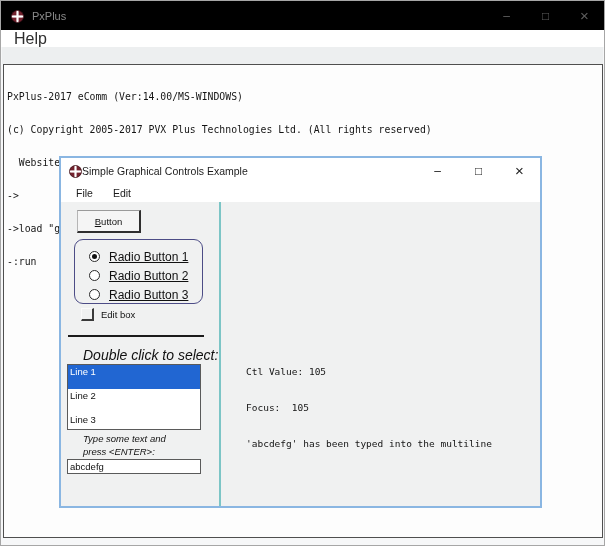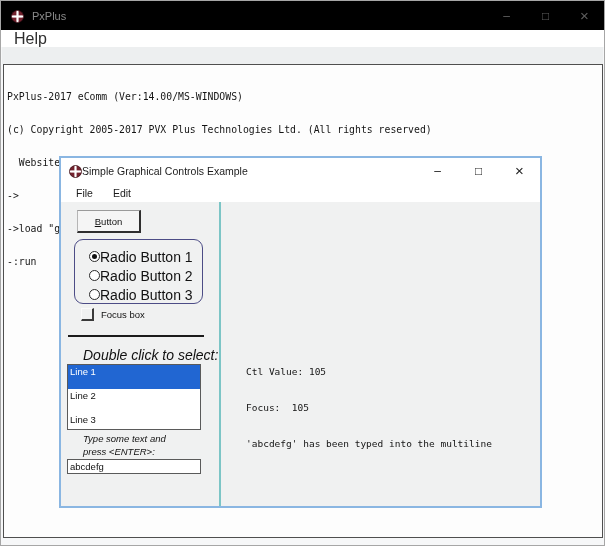--- a/index.html
+++ b/index.html
@@ -48,21 +48,21 @@
     display:flex; align-items:center; justify-content:center;
   }
   .mnemonic { text-decoration:underline; }
   .radio-group {
     position:absolute; left:13px; top:37px; width:129px; height:65px;
     border:1px solid #4c4c86; border-radius:9px; padding-top:7px;
   }
   .radio-row { display:flex; align-items:center; height:19px; padding-left:14px; }
   .radio-circle { width:11px; height:11px; border:1px solid #2a2a2a; border-radius:50%; background:#fff; position:relative; flex:0 0 auto; }
   .radio-circle.selected::after { content:""; position:absolute; left:2px; top:2px; width:5px; height:5px; border-radius:50%; background:#111; }
-  .radio-label { font-size:14px; color:#111; }
+  .radio-label { margin-left:9px; font-size:12px; color:#111;text-decoration:underline; }
   .checkbox-row { position:absolute; left:20px; top:106px; display:flex; align-items:center; }
   .check-square { width:13px; height:13px; background:#f0f1f1; border-style:solid; border-width:1px 2px 2px 1px; border-color:#fafafa #3a3a3a #3a3a3a #fafafa; }
   .check-label { margin-left:7px; font-size:9.5px; color:#111; }
   .separator { position:absolute; left:7px; top:133px; width:136px; height:2px; background:#1b1b1b; }
   .list-caption { position:absolute; left:22px; top:145px; font-size:14px; font-style:italic; color:#111; }
   .listbox { position:absolute; left:6px; top:162px; width:134px; height:66px; background:#ffffff; border:1px solid #5a5a5a; overflow:hidden; }
   .list-item { height:24px; line-height:13px; font-size:9.5px; color:#111; padding-left:2px; }
   .list-item.selected { background:#2166d2; color:#ffffff; }
   .ml-caption1 { position:absolute; left:22px; top:231px; font-size:9.5px; font-style:italic; color:#111; }
   .ml-caption2 { position:absolute; left:22px; top:244px; font-size:9.5px; font-style:italic; color:#111; }
@@ -151,21 +151,21 @@
           <span class="radio-label">Radio Button 2</span>
         </div>
         <div class="radio-row">
           <span class="radio-circle"></span>
           <span class="radio-label">Radio Button 3</span>
         </div>
       </div>
 
       <div class="checkbox-row">
         <span class="check-square"></span>
-        <span class="check-label">Focus box</span>
+        <span class="check-label">Edit box</span>
       </div>
 
       <div class="separator"></div>
 
       <div class="list-caption">Double click to select:</div>
       <div class="listbox">
         <div class="list-item selected">Line 1</div>
         <div class="list-item">Line 2</div>
         <div class="list-item">Line 3</div>
         <div class="list-item">Line 4</div>

